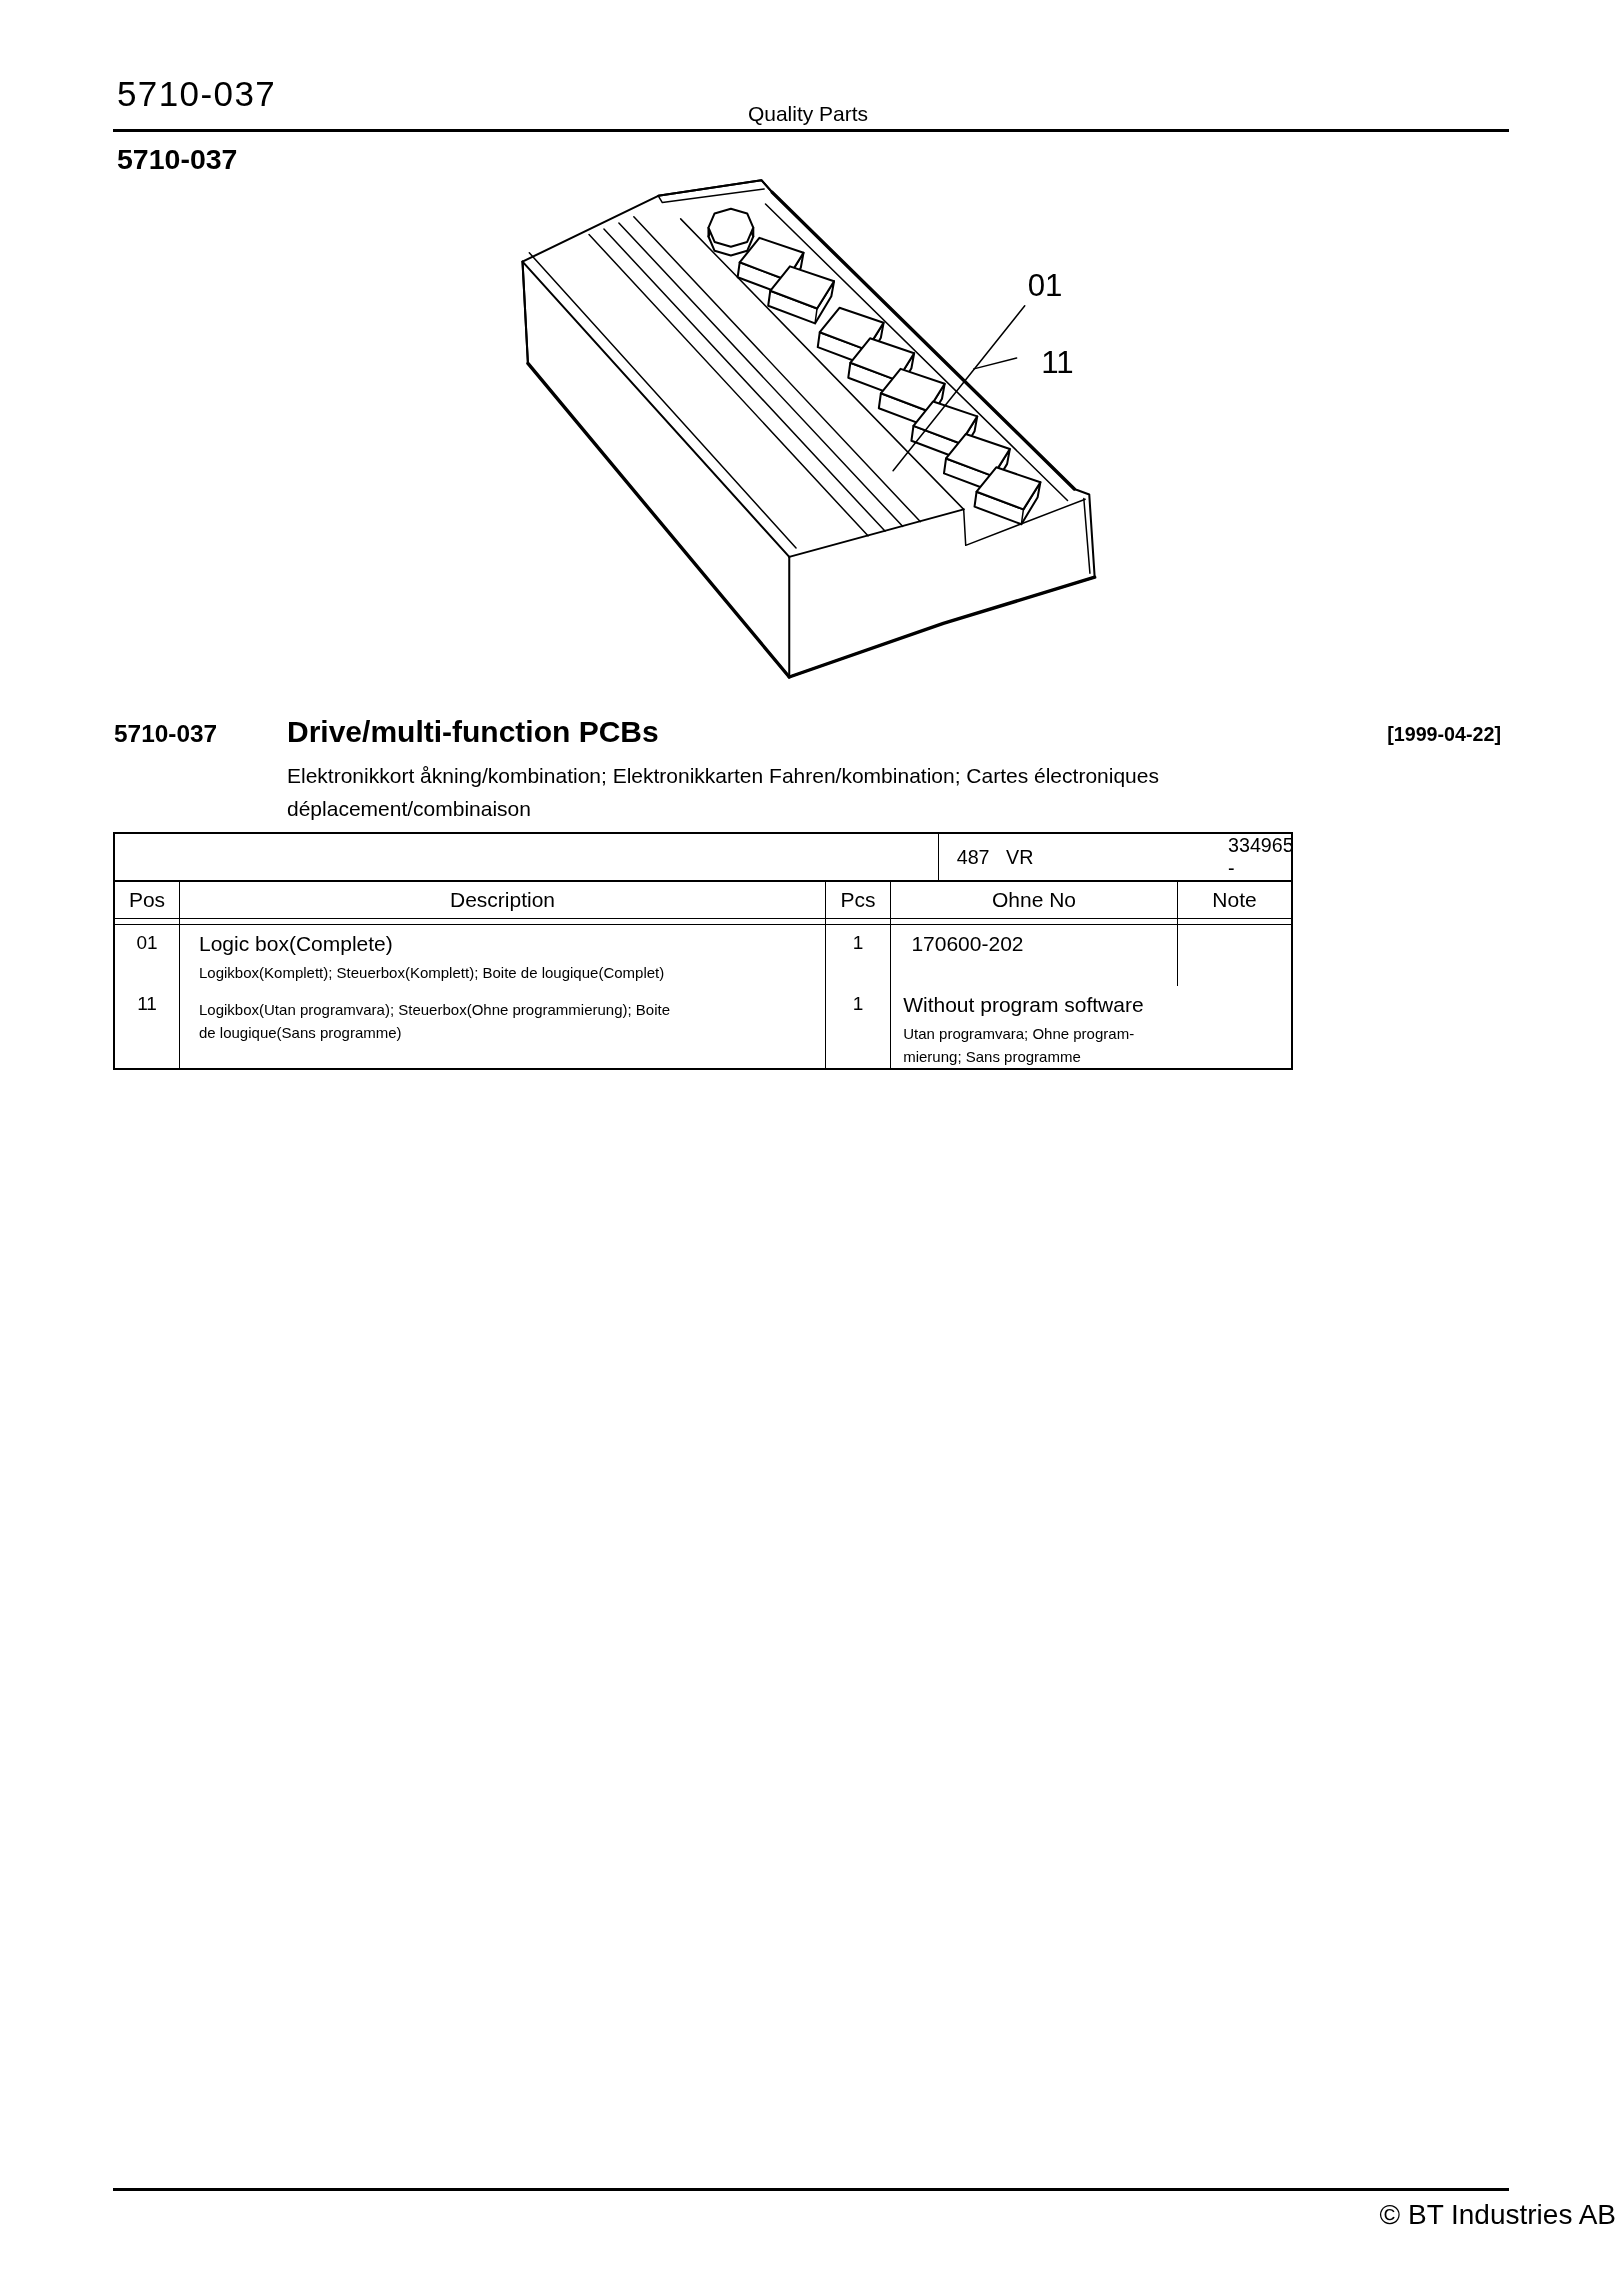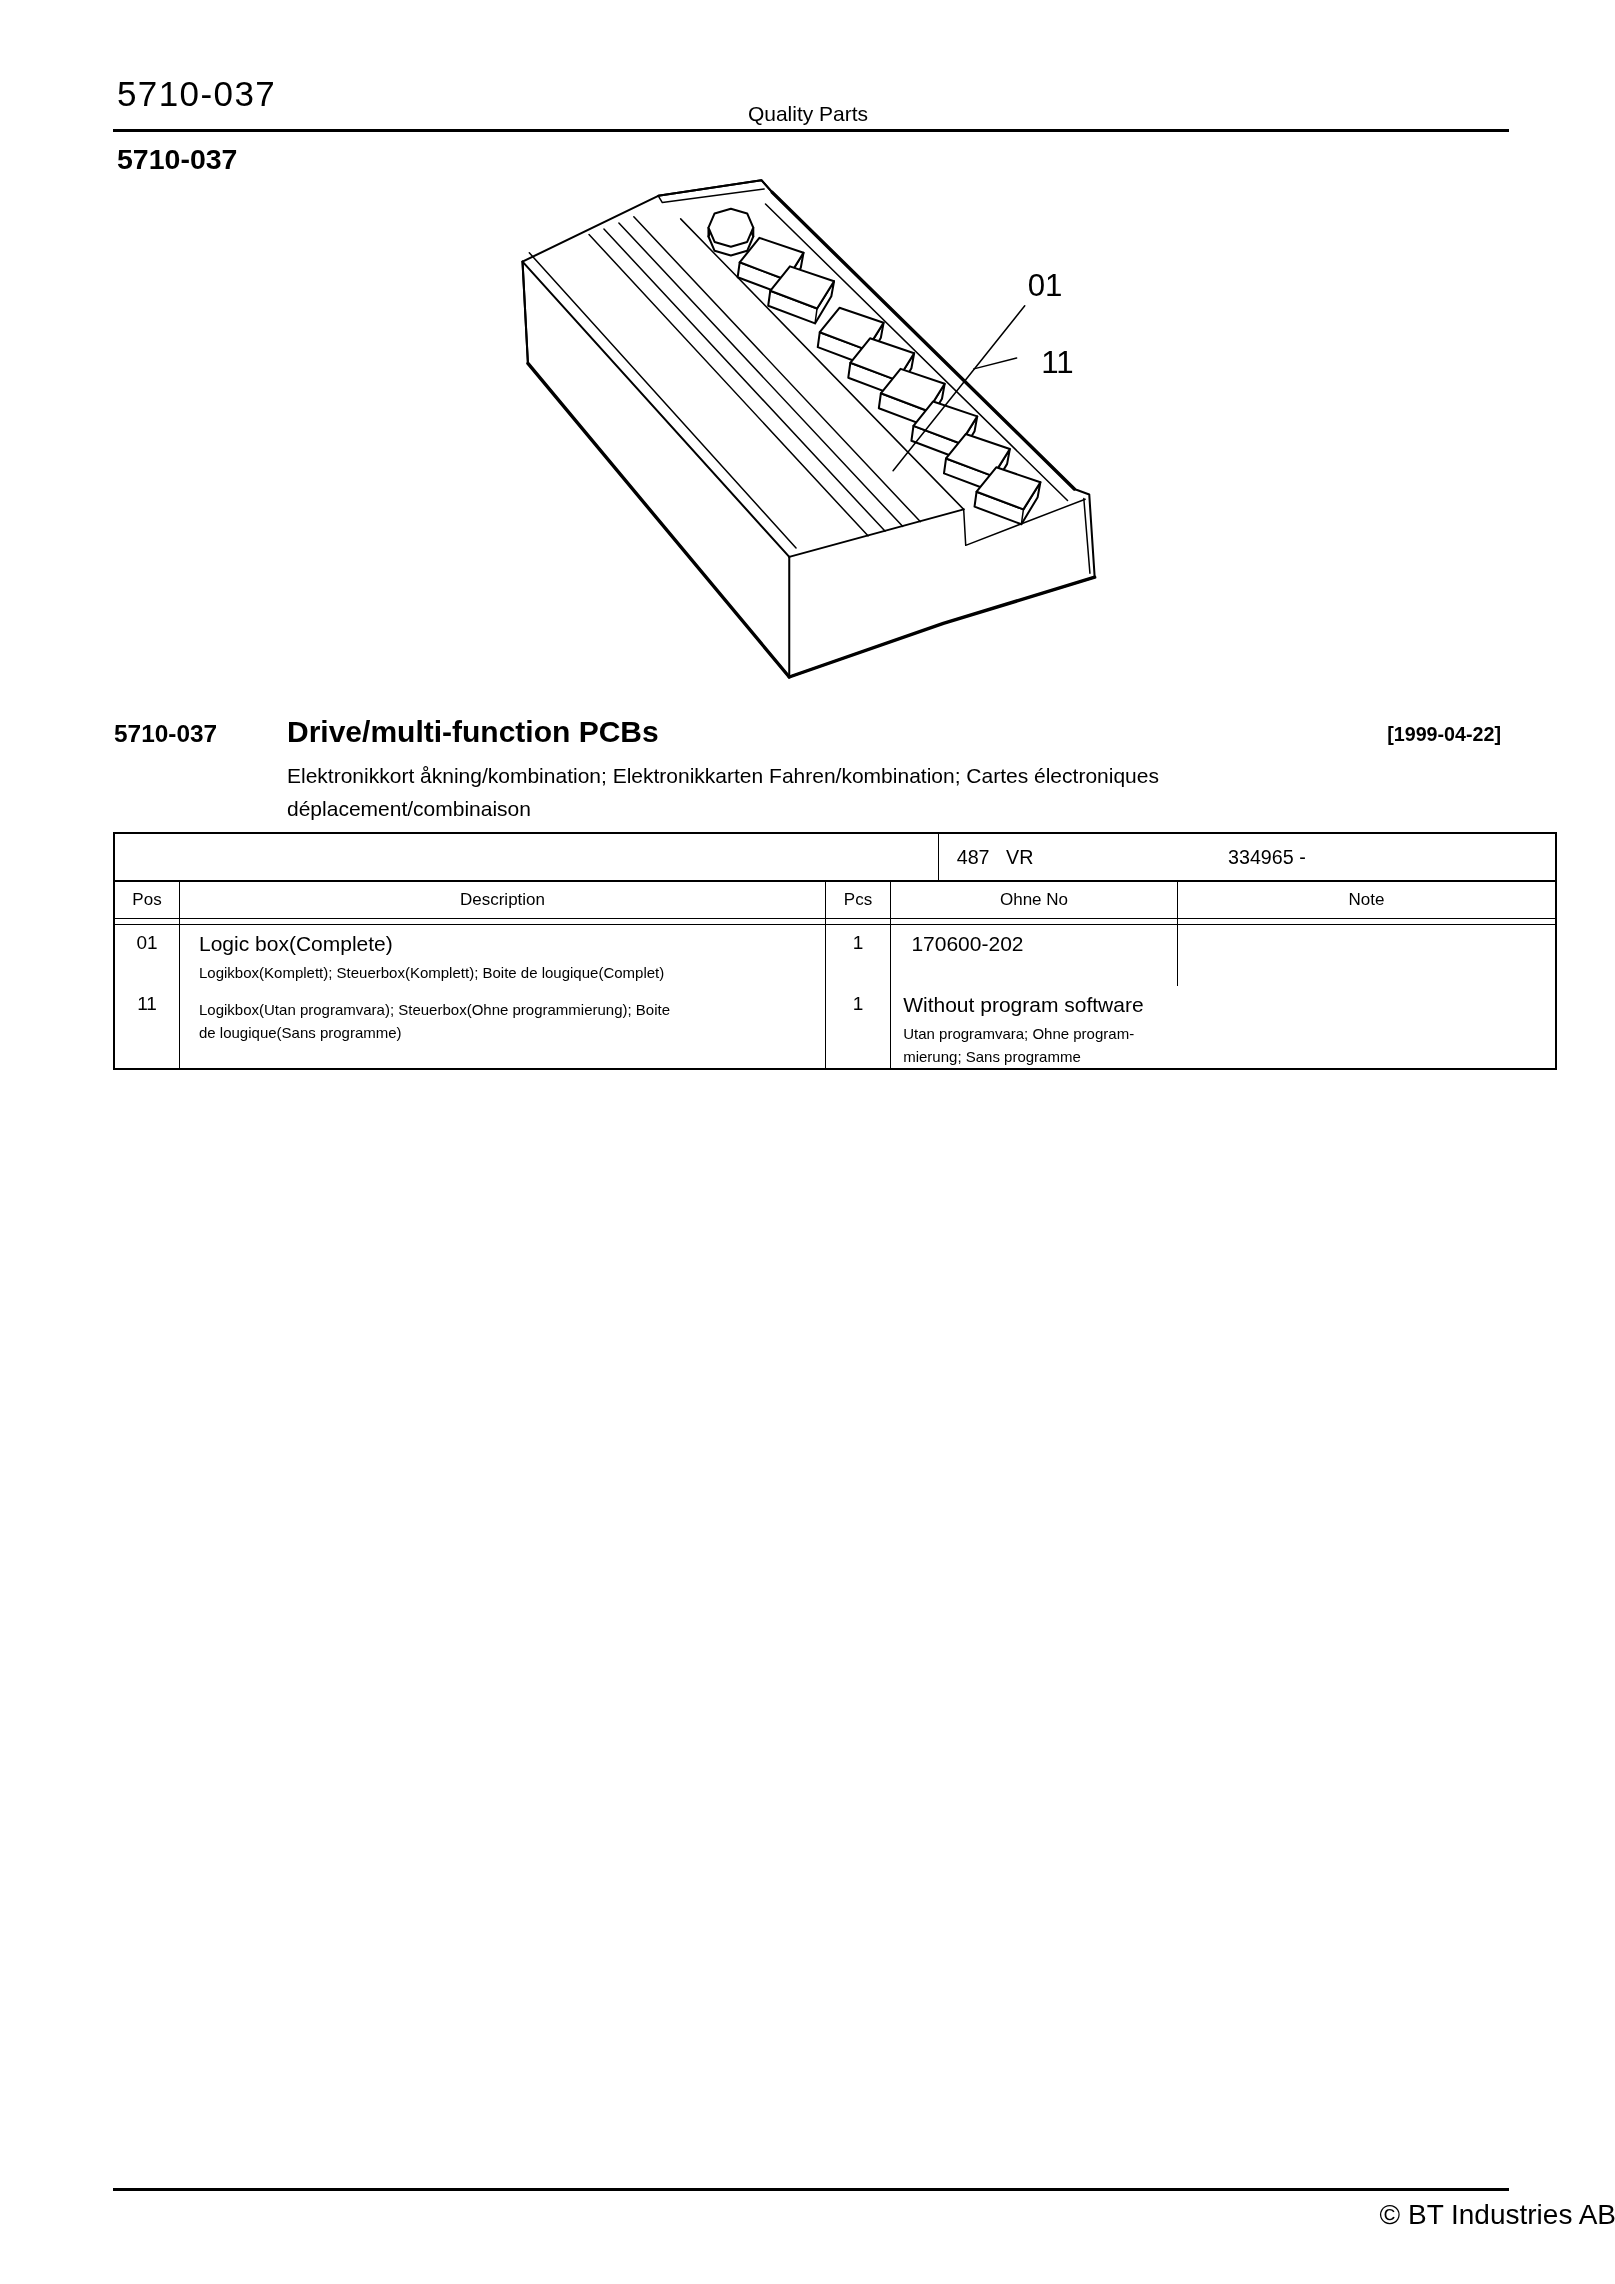--- a/index.html
+++ b/index.html
@@ -22,32 +22,32 @@
   .w-med{stroke-width:3px;}
   .w-thin{stroke-width:2.2px;}
   .face{fill:#ffffff;stroke:#000;stroke-linejoin:round;}
   .callout-text{font-family:"Liberation Sans","DejaVu Sans",sans-serif;font-size:46px;fill:#000;}
   
   #sec-code{left:114px;top:722px;font-size:24.4px;font-weight:700;line-height:1;}
   #sec-title{left:287px;top:717px;font-size:30px;font-weight:700;line-height:1;}
   #sec-date{right:115px;top:725px;font-size:19.7px;font-weight:700;line-height:1;}
   #sec-sub{left:287px;top:759px;font-size:21px;line-height:33px;white-space:pre-line;}
   
-  #parts-table{left:113px;top:832px;width:1444px;border:2.7px solid #000;box-sizing:border-box;background:#fff;}
+  #parts-table{left:113px;top:832px;width:1180px;border:2.7px solid #000;box-sizing:border-box;background:#fff;}
   #parts-table *{box-sizing:border-box;}
   .meta-row{display:flex;height:48px;border-bottom:2.7px solid #000;}
   .meta-left{width:824px;border-right:1.4px solid #000;}
   .meta-right{flex:1;position:relative;font-size:19.7px;}
   .meta-right span{position:absolute;top:50%;transform:translateY(-50%);}
   .m-code{left:17.7px;}
   .m-name{left:67px;}
   .m-serial{left:289px;}
   .tgrid{display:grid;grid-template-columns:65px 646px 65px 287px 1fr;}
   .hc{border-right:1.4px solid #000;border-bottom:1.4px solid #000;height:37px;
-      display:flex;align-items:center;justify-content:center;font-size:17px;text-align:center;}
+      display:flex;align-items:center;justify-content:center;font-size:21px;text-align:center;}
   .hc:last-child{border-right:none;}
   .gapc{border-right:1.4px solid #000;border-bottom:1.4px solid #000;height:6.1px;}
   .gapc:last-child{border-right:none;}
   .bc{border-right:1.4px solid #000;padding-top:6.8px;}
   .bc.lastcol{border-right:none;}
   .row1{min-height:61px;}
   .row2{min-height:78px;}
   .pos-cell,.pcs-cell{text-align:center;font-size:19px;}
   .desc-cell{padding-left:19px;padding-right:28px;}
   .part-cell{padding-left:20.4px;font-size:21px;}

